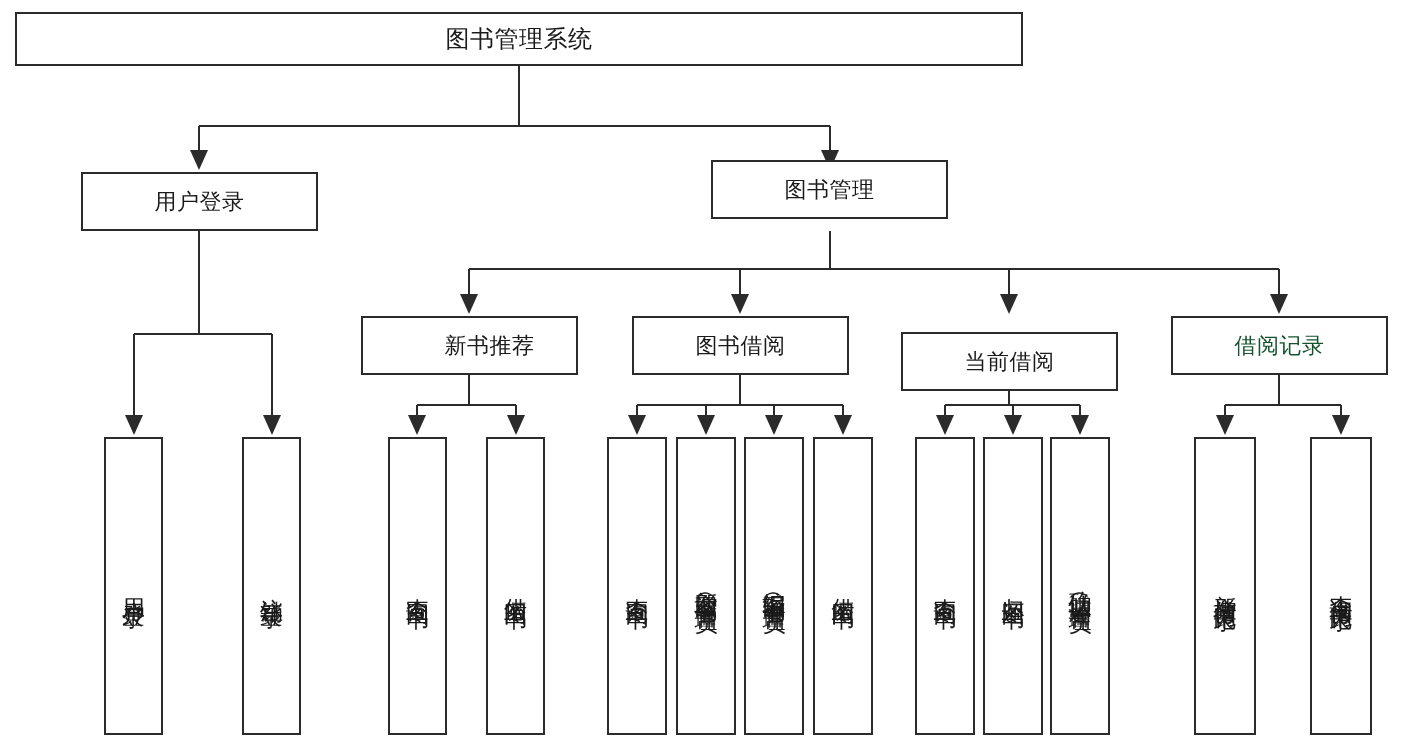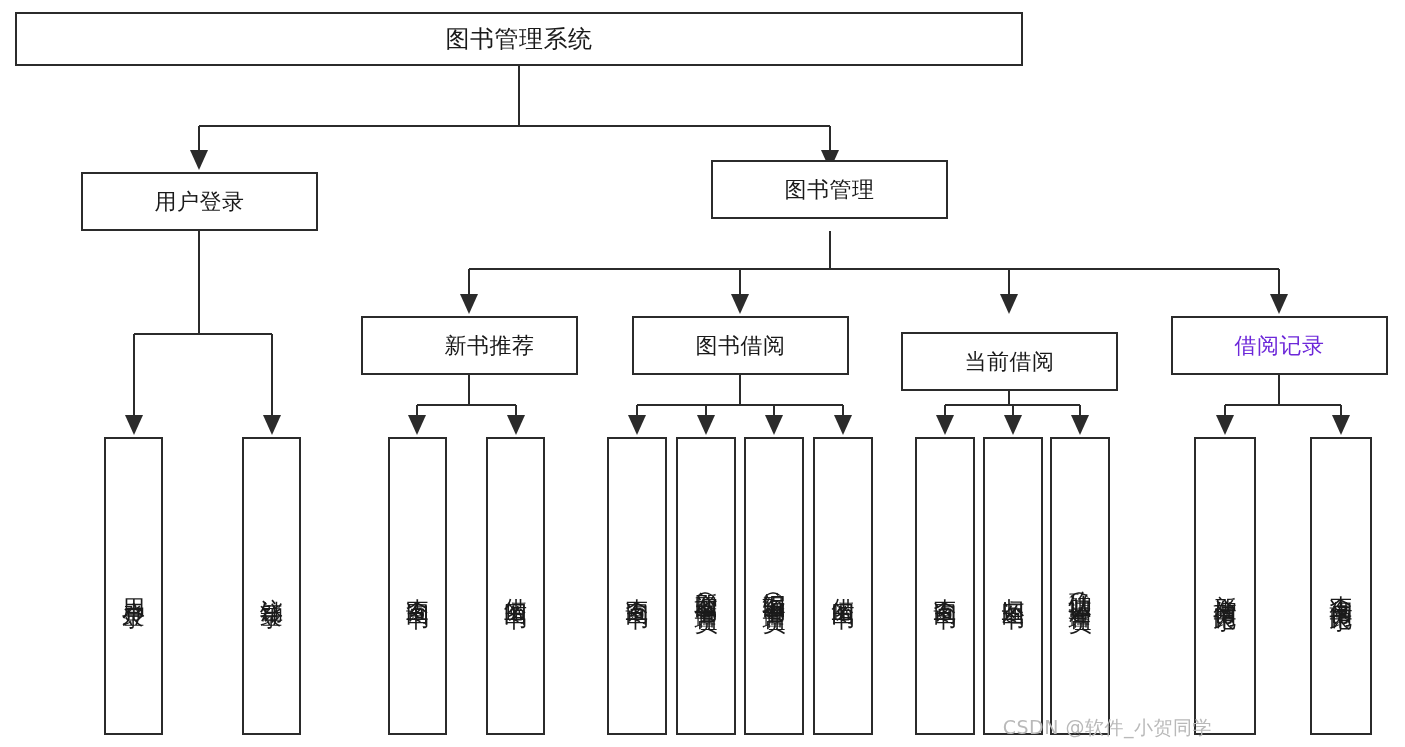--- a/index.html
+++ b/index.html
@@ -143,21 +143,21 @@
       <div class="node-box" style="left: 361px; top: 316px; width: 217px; height: 59px; border-color: rgb(43, 43, 43); background: rgb(255, 255, 255);">
         <div class="node-label-h" style="color: rgb(26, 26, 26); padding-left: 40px;">新书推荐</div>
       </div>
       <div class="node-box" style="left: 632px; top: 316px; width: 217px; height: 59px; border-color: rgb(43, 43, 43); background: rgb(255, 255, 255);">
         <div class="node-label-h" style="color: rgb(26, 26, 26);">图书借阅</div>
       </div>
       <div class="node-box" style="left: 901px; top: 332px; width: 217px; height: 59px; border-color: rgb(43, 43, 43); background: rgb(255, 255, 255);">
         <div class="node-label-h" style="color: rgb(26, 26, 26);">当前借阅</div>
       </div>
       <div class="node-box" style="left: 1171px; top: 316px; width: 217px; height: 59px; border-color: rgb(43, 43, 43); background: rgb(255, 255, 255);">
-        <div class="node-label-h" style="color: #6d28d9;">借阅记录</div>
+        <div class="node-label-h" style="color: #14532d;">借阅记录</div>
       </div>
       <div class="node-box" style="left: 104px; top: 437px; width: 59px; height: 298px; border-color: rgb(43, 43, 43); background: rgb(255, 255, 255);">
         <div class="node-label-v" style="color: rgb(26, 26, 26);">用户登录</div>
       </div>
       <div class="node-box" style="left: 242px; top: 437px; width: 59px; height: 298px; border-color: rgb(43, 43, 43); background: rgb(255, 255, 255);">
         <div class="node-label-v" style="color: rgb(26, 26, 26);">注销登录</div>
       </div>
       <div class="node-box" style="left: 388px; top: 437px; width: 59px; height: 298px; border-color: rgb(43, 43, 43); background: rgb(255, 255, 255);">
         <div class="node-label-v" style="color: rgb(26, 26, 26);">查询图书</div>
       </div>
@@ -185,14 +185,13 @@
       <div class="node-box" style="left: 1050px; top: 437px; width: 60px; height: 298px; border-color: rgb(43, 43, 43); background: rgb(255, 255, 255);">
         <div class="node-label-v" style="color: rgb(26, 26, 26);">确认归还（管理员）</div>
       </div>
       <div class="node-box" style="left: 1194px; top: 437px; width: 62px; height: 298px; border-color: rgb(43, 43, 43); background: rgb(255, 255, 255);">
         <div class="node-label-v" style="color: rgb(26, 26, 26);">新增借阅记录</div>
       </div>
       <div class="node-box" style="left: 1310px; top: 437px; width: 62px; height: 298px; border-color: rgb(43, 43, 43); background: rgb(255, 255, 255);">
         <div class="node-label-v" style="color: rgb(26, 26, 26);">查询借阅记录</div>
       </div>
     </div>
-  <div class="watermark">CSDN @软件_小贺同学</div>
 </div>
 
 </body></html>

